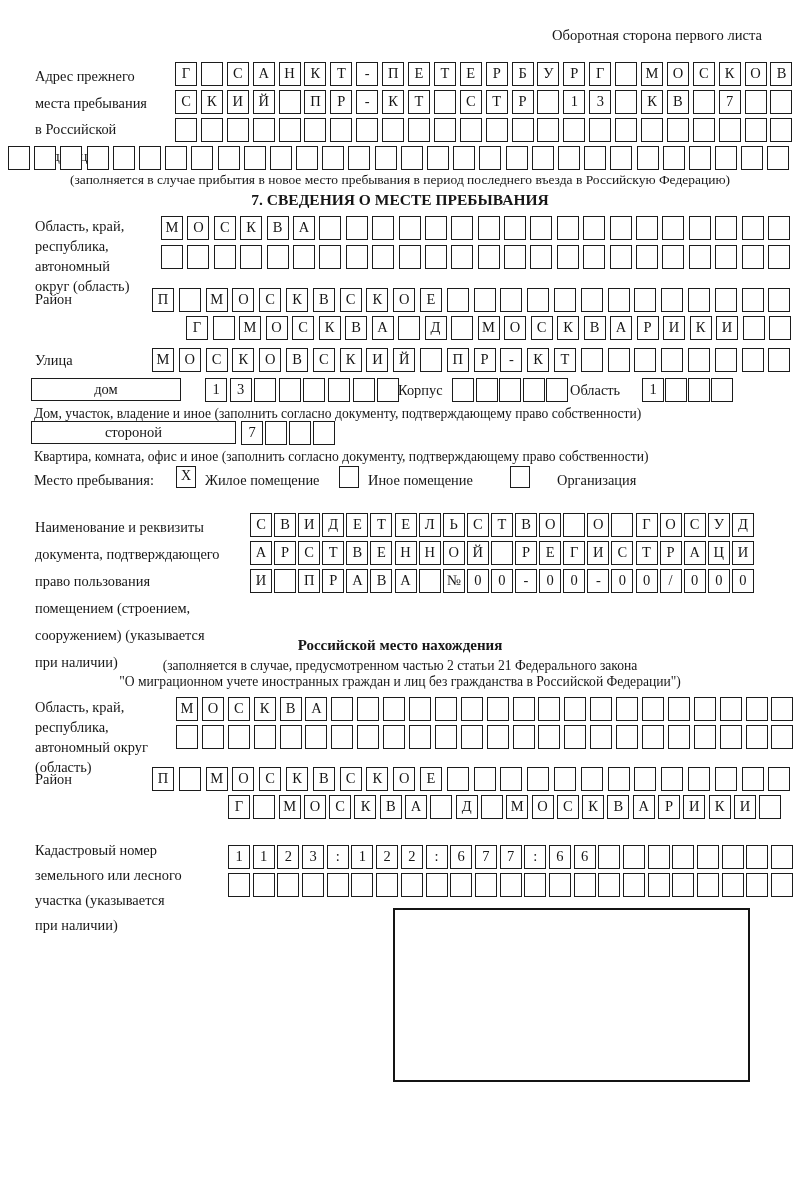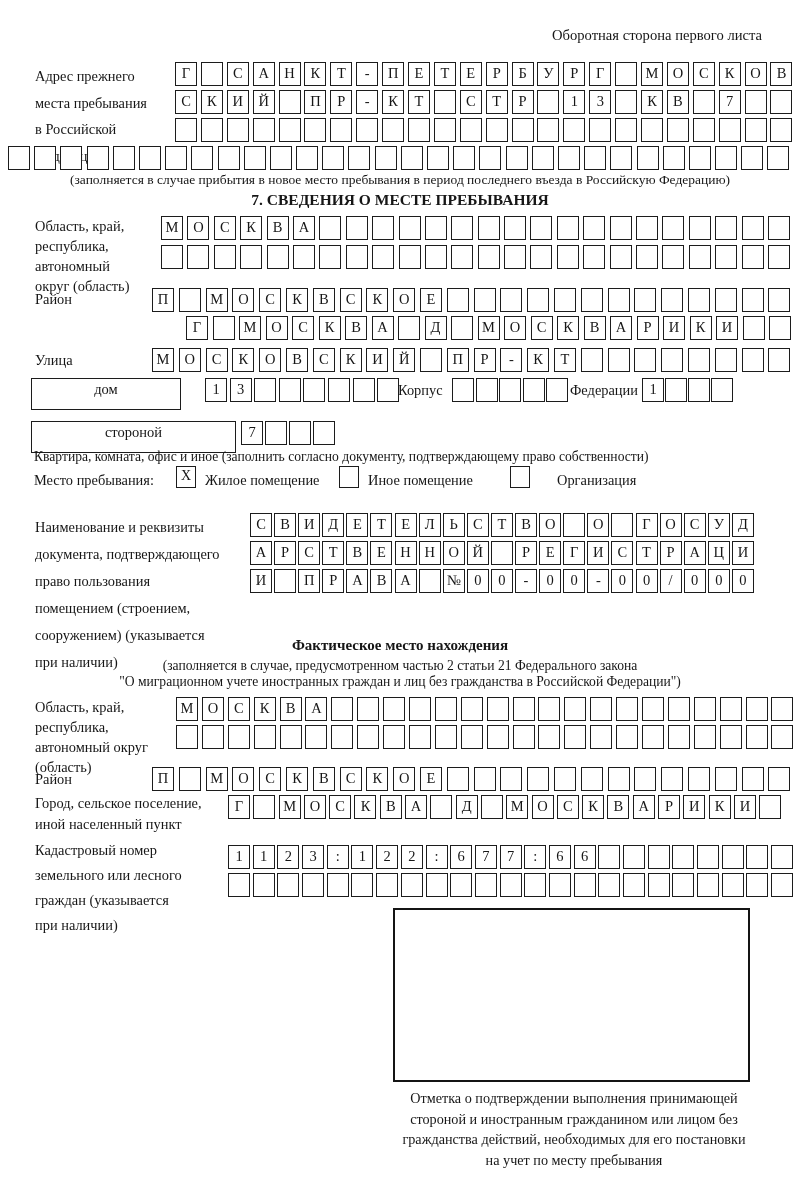--- a/index.html
+++ b/index.html
@@ -6,21 +6,21 @@
   #page{position:relative;width:800px;height:1180px;background:#fff;
         font-family:"Liberation Serif","DejaVu Serif",serif;color:#161616;overflow:hidden;}
   .lbl{position:absolute;font-size:14.4px;line-height:20px;white-space:pre-line;}
   .nw{white-space:nowrap;}
   .cap{position:absolute;font-size:13.5px;text-align:center;line-height:16px;}
   .hdr{position:absolute;font-weight:bold;text-align:center;line-height:18px;}
   .cellrow{position:absolute;white-space:nowrap;height:24px;}
   .cell{display:inline-block;box-sizing:border-box;width:22px;height:24px;
         border:1.7px solid #1c1c1c;background:#fff;text-align:center;
         font-size:14.5px;line-height:20px;vertical-align:top;font-family:inherit;}
-  .fieldbox{position:absolute;box-sizing:border-box;height:32px;border:1.7px solid #1c1c1c;
+  .fieldbox{position:absolute;box-sizing:border-box;height:23px;border:1.7px solid #1c1c1c;
         text-align:center;font-size:14.5px;line-height:20px;background:#fff;}
   .cbx{position:absolute;box-sizing:border-box;width:20px;height:22px;border:1.7px solid #1c1c1c;
         text-align:center;font-size:14px;line-height:18px;background:#fff;}
   .stamp{position:absolute;box-sizing:border-box;border:2px solid #141414;background:#fff;}
 </style>
 </head>
 <body>
 
 <div id="page">
 
@@ -50,22 +50,23 @@
 
   <div class="cellrow" style="left:186px;top:316px;"><span class="cell" style="margin-right: 4.5px;">Г</span><span class="cell" style="margin-right: 4.5px;"></span><span class="cell" style="margin-right: 4.5px;">М</span><span class="cell" style="margin-right: 4.5px;">О</span><span class="cell" style="margin-right: 4.5px;">С</span><span class="cell" style="margin-right: 4.5px;">К</span><span class="cell" style="margin-right: 4.5px;">В</span><span class="cell" style="margin-right: 4.5px;">А</span><span class="cell" style="margin-right: 4.5px;"></span><span class="cell" style="margin-right: 4.5px;">Д</span><span class="cell" style="margin-right: 4.5px;"></span><span class="cell" style="margin-right: 4.5px;">М</span><span class="cell" style="margin-right: 4.5px;">О</span><span class="cell" style="margin-right: 4.5px;">С</span><span class="cell" style="margin-right: 4.5px;">К</span><span class="cell" style="margin-right: 4.5px;">В</span><span class="cell" style="margin-right: 4.5px;">А</span><span class="cell" style="margin-right: 4.5px;">Р</span><span class="cell" style="margin-right: 4.5px;">И</span><span class="cell" style="margin-right: 4.5px;">К</span><span class="cell" style="margin-right: 4.5px;">И</span><span class="cell" style="margin-right: 4.5px;"></span><span class="cell" style="margin-right: 4.5px;"></span></div>
 
   <div class="lbl nw" style="left:35px;top:350px;">Улица</div>
   <div class="cellrow" style="left:152px;top:348px;"><span class="cell" style="margin-right: 4.8px;">М</span><span class="cell" style="margin-right: 4.8px;">О</span><span class="cell" style="margin-right: 4.8px;">С</span><span class="cell" style="margin-right: 4.8px;">К</span><span class="cell" style="margin-right: 4.8px;">О</span><span class="cell" style="margin-right: 4.8px;">В</span><span class="cell" style="margin-right: 4.8px;">С</span><span class="cell" style="margin-right: 4.8px;">К</span><span class="cell" style="margin-right: 4.8px;">И</span><span class="cell" style="margin-right: 4.8px;">Й</span><span class="cell" style="margin-right: 4.8px;"></span><span class="cell" style="margin-right: 4.8px;">П</span><span class="cell" style="margin-right: 4.8px;">Р</span><span class="cell" style="margin-right: 4.8px;">-</span><span class="cell" style="margin-right: 4.8px;">К</span><span class="cell" style="margin-right: 4.8px;">Т</span><span class="cell" style="margin-right: 4.8px;"></span><span class="cell" style="margin-right: 4.8px;"></span><span class="cell" style="margin-right: 4.8px;"></span><span class="cell" style="margin-right: 4.8px;"></span><span class="cell" style="margin-right: 4.8px;"></span><span class="cell" style="margin-right: 4.8px;"></span><span class="cell" style="margin-right: 4.8px;"></span><span class="cell" style="margin-right: 4.8px;"></span></div>
 
   <div class="fieldbox" style="left:31px;top:378px;width:150px;">дом</div>
   <div class="cellrow" style="left:205px;top:378px;"><span class="cell" style="margin-right: 2.6px;">1</span><span class="cell" style="margin-right: 2.6px;">3</span><span class="cell" style="margin-right: 2.6px;"></span><span class="cell" style="margin-right: 2.6px;"></span><span class="cell" style="margin-right: 2.6px;"></span><span class="cell" style="margin-right: 2.6px;"></span><span class="cell" style="margin-right: 2.6px;"></span><span class="cell" style="margin-right: 2.6px;"></span></div>
   <div class="lbl nw" style="left:398px;top:380px;">Корпус</div>
   <div class="cellrow" style="left:452px;top:378px;"><span class="cell" style="margin-right: 1.5px;"></span><span class="cell" style="margin-right: 1.5px;"></span><span class="cell" style="margin-right: 1.5px;"></span><span class="cell" style="margin-right: 1.5px;"></span><span class="cell" style="margin-right: 1.5px;"></span></div>
-  <div class="lbl nw" style="left:570px;top:380px;">Федерации</div>
+  <div class="lbl nw" style="left:570px;top:380px;">Область</div>
   <div class="cellrow" style="left:642px;top:378px;"><span class="cell" style="margin-right: 1px;">1</span><span class="cell" style="margin-right: 1px;"></span><span class="cell" style="margin-right: 1px;"></span><span class="cell" style="margin-right: 1px;"></span></div>
+  <div class="lbl nw" style="left:34px;top:404px;font-size:13.6px;">Дом, участок, владение и иное (заполнить согласно документу, подтверждающему право собственности)</div>
 
   <div class="fieldbox" style="left:31px;top:421px;width:205px;">стороной</div>
   <div class="cellrow" style="left:241px;top:421px;"><span class="cell" style="margin-right: 2px;">7</span><span class="cell" style="margin-right: 2px;"></span><span class="cell" style="margin-right: 2px;"></span><span class="cell" style="margin-right: 2px;"></span></div>
   <div class="lbl nw" style="left:34px;top:447px;font-size:13.6px;">Квартира, комната, офис и иное (заполнить согласно документу, подтверждающему право собственности)</div>
 
   <div class="lbl nw" style="left:34px;top:470px;">Место пребывания:</div>
   <span class="cbx" style="left:176px;top:466px;">X</span>
   <div class="lbl nw" style="left:205px;top:470px;">Жилое помещение</div>
   <span class="cbx" style="left:339px;top:466px;"></span>
   <div class="lbl nw" style="left:368px;top:470px;">Иное помещение</div>
@@ -75,44 +76,38 @@
   <div class="lbl" style="left:35px;top:514px;line-height:27px;width:215px;">Наименование и реквизиты
 документа, подтверждающего
 право пользования
 помещением (строением,
 сооружением) (указывается
 при наличии)</div>
   <div class="cellrow" style="left:250px;top:513px;"><span class="cell" style="margin-right: 2.1px;">С</span><span class="cell" style="margin-right: 2.1px;">В</span><span class="cell" style="margin-right: 2.1px;">И</span><span class="cell" style="margin-right: 2.1px;">Д</span><span class="cell" style="margin-right: 2.1px;">Е</span><span class="cell" style="margin-right: 2.1px;">Т</span><span class="cell" style="margin-right: 2.1px;">Е</span><span class="cell" style="margin-right: 2.1px;">Л</span><span class="cell" style="margin-right: 2.1px;">Ь</span><span class="cell" style="margin-right: 2.1px;">С</span><span class="cell" style="margin-right: 2.1px;">Т</span><span class="cell" style="margin-right: 2.1px;">В</span><span class="cell" style="margin-right: 2.1px;">О</span><span class="cell" style="margin-right: 2.1px;"></span><span class="cell" style="margin-right: 2.1px;">О</span><span class="cell" style="margin-right: 2.1px;"></span><span class="cell" style="margin-right: 2.1px;">Г</span><span class="cell" style="margin-right: 2.1px;">О</span><span class="cell" style="margin-right: 2.1px;">С</span><span class="cell" style="margin-right: 2.1px;">У</span><span class="cell" style="margin-right: 2.1px;">Д</span></div>
   <div class="cellrow" style="left:250px;top:541px;"><span class="cell" style="margin-right: 2.1px;">А</span><span class="cell" style="margin-right: 2.1px;">Р</span><span class="cell" style="margin-right: 2.1px;">С</span><span class="cell" style="margin-right: 2.1px;">Т</span><span class="cell" style="margin-right: 2.1px;">В</span><span class="cell" style="margin-right: 2.1px;">Е</span><span class="cell" style="margin-right: 2.1px;">Н</span><span class="cell" style="margin-right: 2.1px;">Н</span><span class="cell" style="margin-right: 2.1px;">О</span><span class="cell" style="margin-right: 2.1px;">Й</span><span class="cell" style="margin-right: 2.1px;"></span><span class="cell" style="margin-right: 2.1px;">Р</span><span class="cell" style="margin-right: 2.1px;">Е</span><span class="cell" style="margin-right: 2.1px;">Г</span><span class="cell" style="margin-right: 2.1px;">И</span><span class="cell" style="margin-right: 2.1px;">С</span><span class="cell" style="margin-right: 2.1px;">Т</span><span class="cell" style="margin-right: 2.1px;">Р</span><span class="cell" style="margin-right: 2.1px;">А</span><span class="cell" style="margin-right: 2.1px;">Ц</span><span class="cell" style="margin-right: 2.1px;">И</span></div>
   <div class="cellrow" style="left:250px;top:569px;"><span class="cell" style="margin-right: 2.1px;">И</span><span class="cell" style="margin-right: 2.1px;"></span><span class="cell" style="margin-right: 2.1px;">П</span><span class="cell" style="margin-right: 2.1px;">Р</span><span class="cell" style="margin-right: 2.1px;">А</span><span class="cell" style="margin-right: 2.1px;">В</span><span class="cell" style="margin-right: 2.1px;">А</span><span class="cell" style="margin-right: 2.1px;"></span><span class="cell" style="margin-right: 2.1px;">№</span><span class="cell" style="margin-right: 2.1px;">0</span><span class="cell" style="margin-right: 2.1px;">0</span><span class="cell" style="margin-right: 2.1px;">-</span><span class="cell" style="margin-right: 2.1px;">0</span><span class="cell" style="margin-right: 2.1px;">0</span><span class="cell" style="margin-right: 2.1px;">-</span><span class="cell" style="margin-right: 2.1px;">0</span><span class="cell" style="margin-right: 2.1px;">0</span><span class="cell" style="margin-right: 2.1px;">/</span><span class="cell" style="margin-right: 2.1px;">0</span><span class="cell" style="margin-right: 2.1px;">0</span><span class="cell" style="margin-right: 2.1px;">0</span></div>
 
-  <div class="hdr" style="left:0;top:636px;width:800px;font-size:15px;">Фактическое место нахождения</div>
+  <div class="hdr" style="left:0;top:636px;width:800px;font-size:15px;">Российской место нахождения</div>
   <div class="cap" style="left:0;top:658px;width:800px;font-size:13.6px;">(заполняется в случае, предусмотренном частью 2 статьи 21 Федерального закона</div>
   <div class="cap" style="left:0;top:674px;width:800px;font-size:13.6px;">"О миграционном учете иностранных граждан и лиц без гражданства в Российской Федерации")</div>
 
   <div class="lbl" style="left:35px;top:697px;line-height:20px;width:140px;">Область, край,
 республика,
 автономный округ
 (область)</div>
   <div class="cellrow" style="left:176px;top:697px;"><span class="cell" style="margin-right: 3.9px;">М</span><span class="cell" style="margin-right: 3.9px;">О</span><span class="cell" style="margin-right: 3.9px;">С</span><span class="cell" style="margin-right: 3.9px;">К</span><span class="cell" style="margin-right: 3.9px;">В</span><span class="cell" style="margin-right: 3.9px;">А</span><span class="cell" style="margin-right: 3.9px;"></span><span class="cell" style="margin-right: 3.9px;"></span><span class="cell" style="margin-right: 3.9px;"></span><span class="cell" style="margin-right: 3.9px;"></span><span class="cell" style="margin-right: 3.9px;"></span><span class="cell" style="margin-right: 3.9px;"></span><span class="cell" style="margin-right: 3.9px;"></span><span class="cell" style="margin-right: 3.9px;"></span><span class="cell" style="margin-right: 3.9px;"></span><span class="cell" style="margin-right: 3.9px;"></span><span class="cell" style="margin-right: 3.9px;"></span><span class="cell" style="margin-right: 3.9px;"></span><span class="cell" style="margin-right: 3.9px;"></span><span class="cell" style="margin-right: 3.9px;"></span><span class="cell" style="margin-right: 3.9px;"></span><span class="cell" style="margin-right: 3.9px;"></span><span class="cell" style="margin-right: 3.9px;"></span><span class="cell" style="margin-right: 3.9px;"></span></div>
   <div class="cellrow" style="left:176px;top:725px;"><span class="cell" style="margin-right: 3.9px;"></span><span class="cell" style="margin-right: 3.9px;"></span><span class="cell" style="margin-right: 3.9px;"></span><span class="cell" style="margin-right: 3.9px;"></span><span class="cell" style="margin-right: 3.9px;"></span><span class="cell" style="margin-right: 3.9px;"></span><span class="cell" style="margin-right: 3.9px;"></span><span class="cell" style="margin-right: 3.9px;"></span><span class="cell" style="margin-right: 3.9px;"></span><span class="cell" style="margin-right: 3.9px;"></span><span class="cell" style="margin-right: 3.9px;"></span><span class="cell" style="margin-right: 3.9px;"></span><span class="cell" style="margin-right: 3.9px;"></span><span class="cell" style="margin-right: 3.9px;"></span><span class="cell" style="margin-right: 3.9px;"></span><span class="cell" style="margin-right: 3.9px;"></span><span class="cell" style="margin-right: 3.9px;"></span><span class="cell" style="margin-right: 3.9px;"></span><span class="cell" style="margin-right: 3.9px;"></span><span class="cell" style="margin-right: 3.9px;"></span><span class="cell" style="margin-right: 3.9px;"></span><span class="cell" style="margin-right: 3.9px;"></span><span class="cell" style="margin-right: 3.9px;"></span><span class="cell" style="margin-right: 3.9px;"></span></div>
 
   <div class="lbl nw" style="left:35px;top:769px;">Район</div>
   <div class="cellrow" style="left:152px;top:767px;"><span class="cell" style="margin-right: 4.8px;">П</span><span class="cell" style="margin-right: 4.8px;"></span><span class="cell" style="margin-right: 4.8px;">М</span><span class="cell" style="margin-right: 4.8px;">О</span><span class="cell" style="margin-right: 4.8px;">С</span><span class="cell" style="margin-right: 4.8px;">К</span><span class="cell" style="margin-right: 4.8px;">В</span><span class="cell" style="margin-right: 4.8px;">С</span><span class="cell" style="margin-right: 4.8px;">К</span><span class="cell" style="margin-right: 4.8px;">О</span><span class="cell" style="margin-right: 4.8px;">Е</span><span class="cell" style="margin-right: 4.8px;"></span><span class="cell" style="margin-right: 4.8px;"></span><span class="cell" style="margin-right: 4.8px;"></span><span class="cell" style="margin-right: 4.8px;"></span><span class="cell" style="margin-right: 4.8px;"></span><span class="cell" style="margin-right: 4.8px;"></span><span class="cell" style="margin-right: 4.8px;"></span><span class="cell" style="margin-right: 4.8px;"></span><span class="cell" style="margin-right: 4.8px;"></span><span class="cell" style="margin-right: 4.8px;"></span><span class="cell" style="margin-right: 4.8px;"></span><span class="cell" style="margin-right: 4.8px;"></span><span class="cell" style="margin-right: 4.8px;"></span></div>
 
-  <div class="lbl" style="left:35px;top:793px;line-height:21px;width:195px;">Город, сельское поселение,
-иной населенный пункт</div>
   <div class="cellrow" style="left:228px;top:795px;"><span class="cell" style="margin-right: 3.3px;">Г</span><span class="cell" style="margin-right: 3.3px;"></span><span class="cell" style="margin-right: 3.3px;">М</span><span class="cell" style="margin-right: 3.3px;">О</span><span class="cell" style="margin-right: 3.3px;">С</span><span class="cell" style="margin-right: 3.3px;">К</span><span class="cell" style="margin-right: 3.3px;">В</span><span class="cell" style="margin-right: 3.3px;">А</span><span class="cell" style="margin-right: 3.3px;"></span><span class="cell" style="margin-right: 3.3px;">Д</span><span class="cell" style="margin-right: 3.3px;"></span><span class="cell" style="margin-right: 3.3px;">М</span><span class="cell" style="margin-right: 3.3px;">О</span><span class="cell" style="margin-right: 3.3px;">С</span><span class="cell" style="margin-right: 3.3px;">К</span><span class="cell" style="margin-right: 3.3px;">В</span><span class="cell" style="margin-right: 3.3px;">А</span><span class="cell" style="margin-right: 3.3px;">Р</span><span class="cell" style="margin-right: 3.3px;">И</span><span class="cell" style="margin-right: 3.3px;">К</span><span class="cell" style="margin-right: 3.3px;">И</span><span class="cell" style="margin-right: 3.3px;"></span></div>
 
   <div class="lbl" style="left:35px;top:838px;line-height:25px;width:185px;">Кадастровый номер
 земельного или лесного
-граждан (указывается
+участка (указывается
 при наличии)</div>
   <div class="cellrow" style="left:228px;top:845px;"><span class="cell" style="margin-right: 2.7px;">1</span><span class="cell" style="margin-right: 2.7px;">1</span><span class="cell" style="margin-right: 2.7px;">2</span><span class="cell" style="margin-right: 2.7px;">3</span><span class="cell" style="margin-right: 2.7px;">:</span><span class="cell" style="margin-right: 2.7px;">1</span><span class="cell" style="margin-right: 2.7px;">2</span><span class="cell" style="margin-right: 2.7px;">2</span><span class="cell" style="margin-right: 2.7px;">:</span><span class="cell" style="margin-right: 2.7px;">6</span><span class="cell" style="margin-right: 2.7px;">7</span><span class="cell" style="margin-right: 2.7px;">7</span><span class="cell" style="margin-right: 2.7px;">:</span><span class="cell" style="margin-right: 2.7px;">6</span><span class="cell" style="margin-right: 2.7px;">6</span><span class="cell" style="margin-right: 2.7px;"></span><span class="cell" style="margin-right: 2.7px;"></span><span class="cell" style="margin-right: 2.7px;"></span><span class="cell" style="margin-right: 2.7px;"></span><span class="cell" style="margin-right: 2.7px;"></span><span class="cell" style="margin-right: 2.7px;"></span><span class="cell" style="margin-right: 2.7px;"></span><span class="cell" style="margin-right: 2.7px;"></span></div>
   <div class="cellrow" style="left:228px;top:873px;"><span class="cell" style="margin-right: 2.7px;"></span><span class="cell" style="margin-right: 2.7px;"></span><span class="cell" style="margin-right: 2.7px;"></span><span class="cell" style="margin-right: 2.7px;"></span><span class="cell" style="margin-right: 2.7px;"></span><span class="cell" style="margin-right: 2.7px;"></span><span class="cell" style="margin-right: 2.7px;"></span><span class="cell" style="margin-right: 2.7px;"></span><span class="cell" style="margin-right: 2.7px;"></span><span class="cell" style="margin-right: 2.7px;"></span><span class="cell" style="margin-right: 2.7px;"></span><span class="cell" style="margin-right: 2.7px;"></span><span class="cell" style="margin-right: 2.7px;"></span><span class="cell" style="margin-right: 2.7px;"></span><span class="cell" style="margin-right: 2.7px;"></span><span class="cell" style="margin-right: 2.7px;"></span><span class="cell" style="margin-right: 2.7px;"></span><span class="cell" style="margin-right: 2.7px;"></span><span class="cell" style="margin-right: 2.7px;"></span><span class="cell" style="margin-right: 2.7px;"></span><span class="cell" style="margin-right: 2.7px;"></span><span class="cell" style="margin-right: 2.7px;"></span><span class="cell" style="margin-right: 2.7px;"></span></div>
 
   <div class="stamp" style="left:393px;top:908px;width:357px;height:174px;"></div>
-  <div class="cap" style="left:385px;top:1088px;width:378px;font-size:14.2px;line-height:20.5px;white-space:pre-line;">Отметка о подтверждении выполнения принимающей
-стороной и иностранным гражданином или лицом без
-гражданства действий, необходимых для его постановки
-на учет по месту пребывания</div>
 
 </div>
 
 </body></html>

